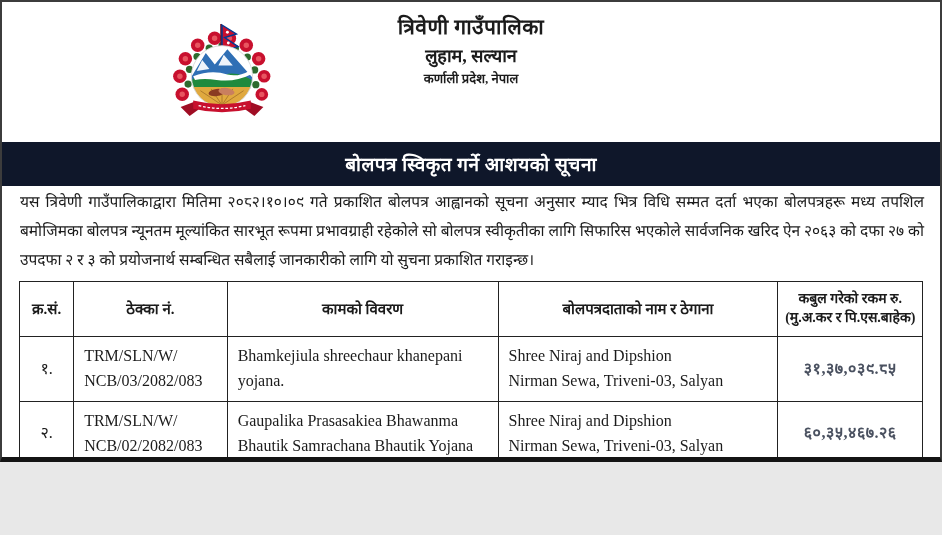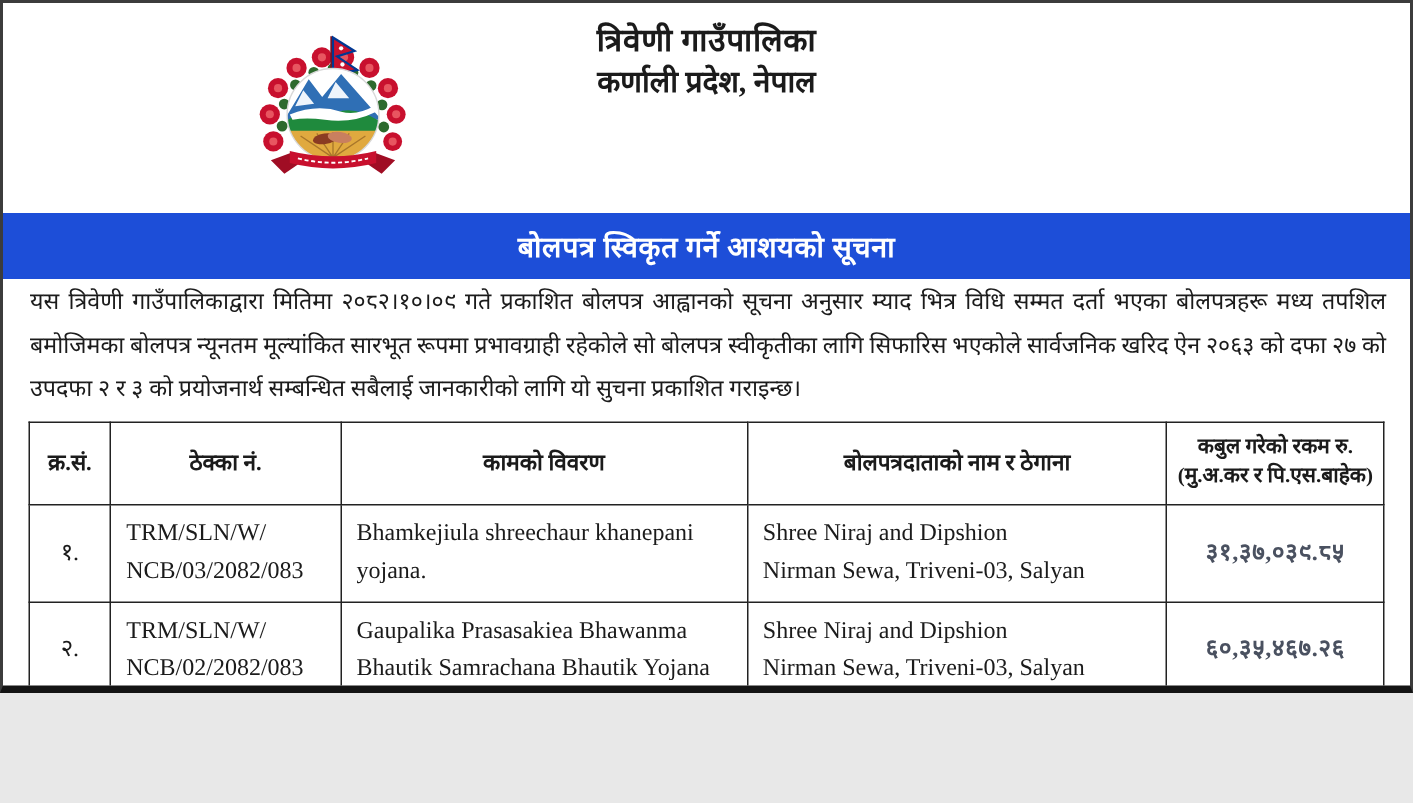--- a/index.html
+++ b/index.html
@@ -10,24 +10,24 @@
     font-family:"Liberation Serif","DejaVu Sans",serif; color:#1b1b1b;
     overflow:hidden;
   }
   
   .header { position:relative; height:140px; }
   .emblem { position:absolute; left:166px; top:18px; width:108px; height:118px; }
   .header-text { text-align:center; padding-top:13px; line-height:1.2; }
   .muni   { font-size:21px; font-weight:bold; letter-spacing:.5px; }
   .office { font-size:31px; font-weight:bold; margin-top:3px; letter-spacing:.5px; }
   .addr   { font-size:18px; font-weight:bold; margin-top:6px; }
-  .prov   { font-size:20px; font-weight:bold; margin-top:3px;text-align:center; }
+  .prov   { font-size:13px; font-weight:bold; margin-top:3px;text-align:center; }
   
   .title-bar {
-    height:44px; background:#1d4ed8; color:#ffffff;
+    height:44px; background:#0f172a; color:#ffffff;
     display:flex; align-items:center; justify-content:center;
     font-size:19px; font-weight:bold; letter-spacing:.5px;
   }
   
   .date-line { text-align:center; font-weight:bold; font-size:15px; margin:9px 0 2px; }
   .body-text {
     margin:2px 16px 0 18px; font-size:15.5px; line-height:1.86;
     text-align:justify;
   }
   
@@ -121,20 +121,21 @@
         <g>
           <path d="M30,88 L14,94 L24,104 L34,97 Z" fill="#a00d24"></path>
           <path d="M90,88 L106,94 L96,104 L86,97 Z" fill="#a00d24"></path>
           <path d="M28,87 Q60,95 92,87 L92,96 Q60,104 28,96 Z" fill="#c8102e"></path>
           <path d="M34,92.5 Q60,99 86,92.5" stroke="#ffffff" stroke-width="1.4" fill="none" stroke-dasharray="3 2"></path>
         </g>
       </svg>
     </div>
     <div class="header-text">
       <div class="muni">त्रिवेणी गाउँपालिका</div>
+      <div class="addr">लुहाम, सल्यान</div>
       <div class="prov">कर्णाली प्रदेश, नेपाल</div>
     </div>
   </div>
 
   <div class="title-bar">
     <span>बोलपत्र स्विकृत गर्ने आशयको सूचना</span>
   </div>
 
 
   <p class="body-text">यस त्रिवेणी गाउँपालिकाद्वारा मितिमा २०८२।१०।०९ गते प्रकाशित बोलपत्र आह्वानको सूचना अनुसार म्याद भित्र विधि सम्मत दर्ता भएका बोलपत्रहरू मध्य तपशिल बमोजिमका बोलपत्र न्यूनतम मूल्यांकित सारभूत रूपमा प्रभावग्राही रहेकोले सो बोलपत्र स्वीकृतीका लागि सिफारिस भएकोले सार्वजनिक खरिद ऐन २०६३ को दफा २७ को उपदफा २ र ३ को प्रयोजनार्थ सम्बन्धित सबैलाई जानकारीको लागि यो सुचना प्रकाशित गराइन्छ।</p>

